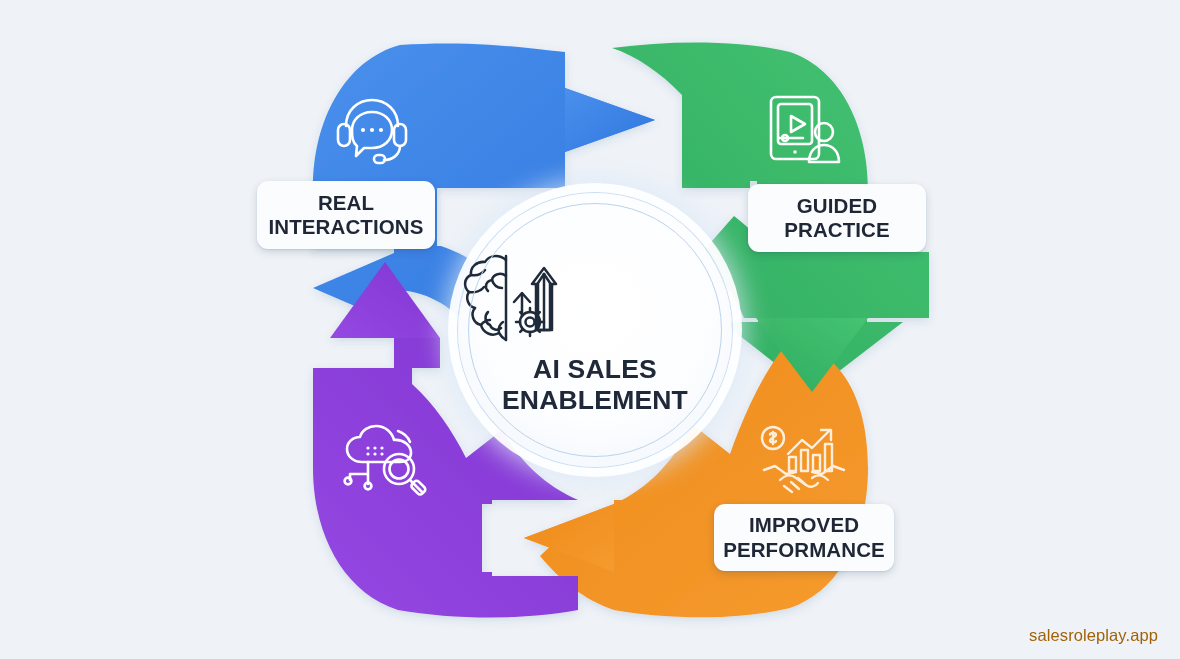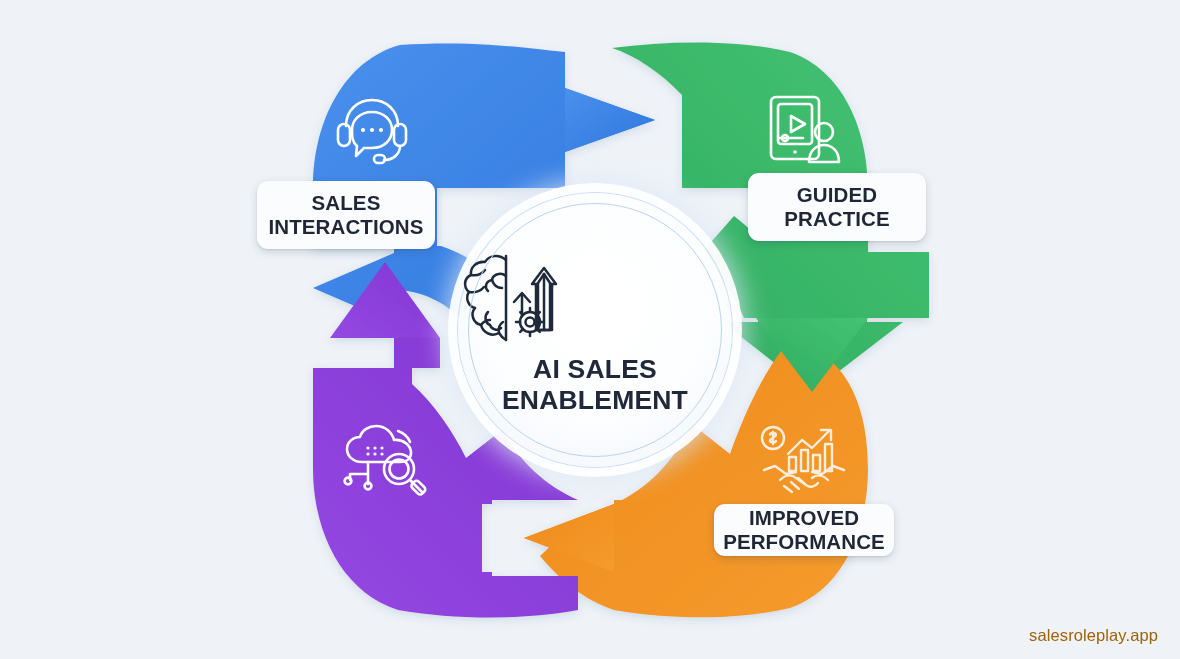--- a/index.html
+++ b/index.html
@@ -89,22 +89,22 @@
     letter-spacing: 0.1px;
     text-align: center;
     display: flex;
     align-items: center;
     justify-content: center;
     white-space: pre-line;
     box-sizing: border-box;
     padding: 6px 10px;
   }
   .label-real      { left: 257px; top: 181px;  width: 178px; height: 68px; }
-  .label-guided    { left: 748px; top: 173px;  width: 178px; height: 68px; }
-  .label-improved  { left: 714px; top: 504px;  width: 180px; height: 52px; }
+  .label-guided    { left: 748px; top: 184px;  width: 178px; height: 68px; }
+  .label-improved  { left: 714px; top: 504px;  width: 180px; height: 67px; }
   .label-ai        { left: 296px; top: 506px;  width: 178px; height: 66px; }
 
   
   .q-icon {
     position: absolute;
     pointer-events: none;
   }
   .q-icon-tl { left: 330px; top: 92px;  width: 84px; height: 76px; }
   .q-icon-tr { left: 765px; top: 92px;  width: 82px; height: 76px; }
   .q-icon-br { left: 758px; top: 424px; width: 92px; height: 76px; }
@@ -347,21 +347,21 @@
         <path d="M72 58 L72 62 M72 82 L72 86 M58 72 L62 72 M82 72 L86 72
                  M62.2 62.2 L65 65 M79 79 L81.8 81.8
                  M81.8 62.2 L79 65 M65 79 L62.2 81.8"></path>
       </g>
     </svg>
 
     <div class="hub-title">AI SALES
 ENABLEMENT</div>
   </div>
 
-  <div class="label label-real">SALES
+  <div class="label label-real">REAL
 INTERACTIONS</div>
   <div class="label label-guided">GUIDED
 PRACTICE</div>
   <div class="label label-improved">IMPROVED
 PERFORMANCE</div>
 
   <div class="watermark">salesroleplay.app</div>
 
 </div>
 

